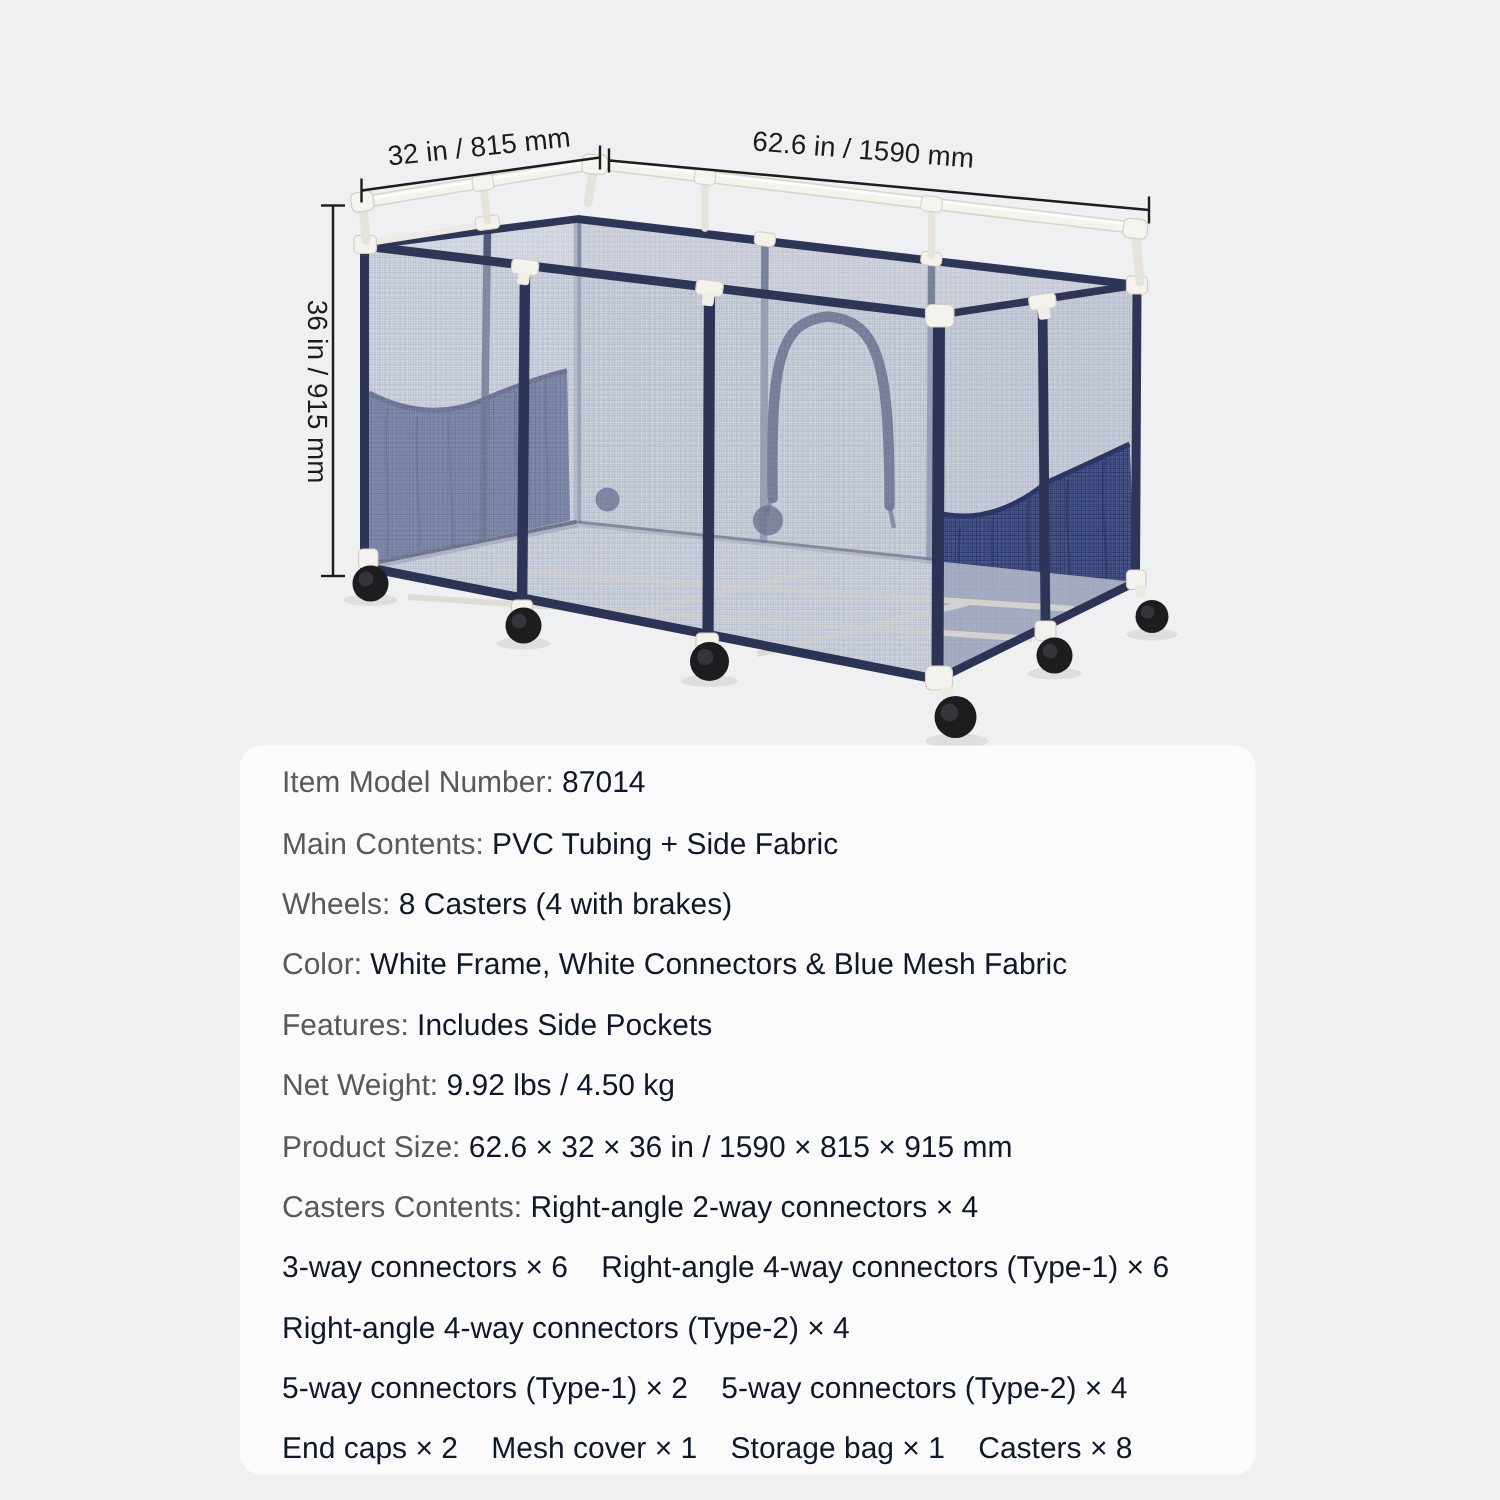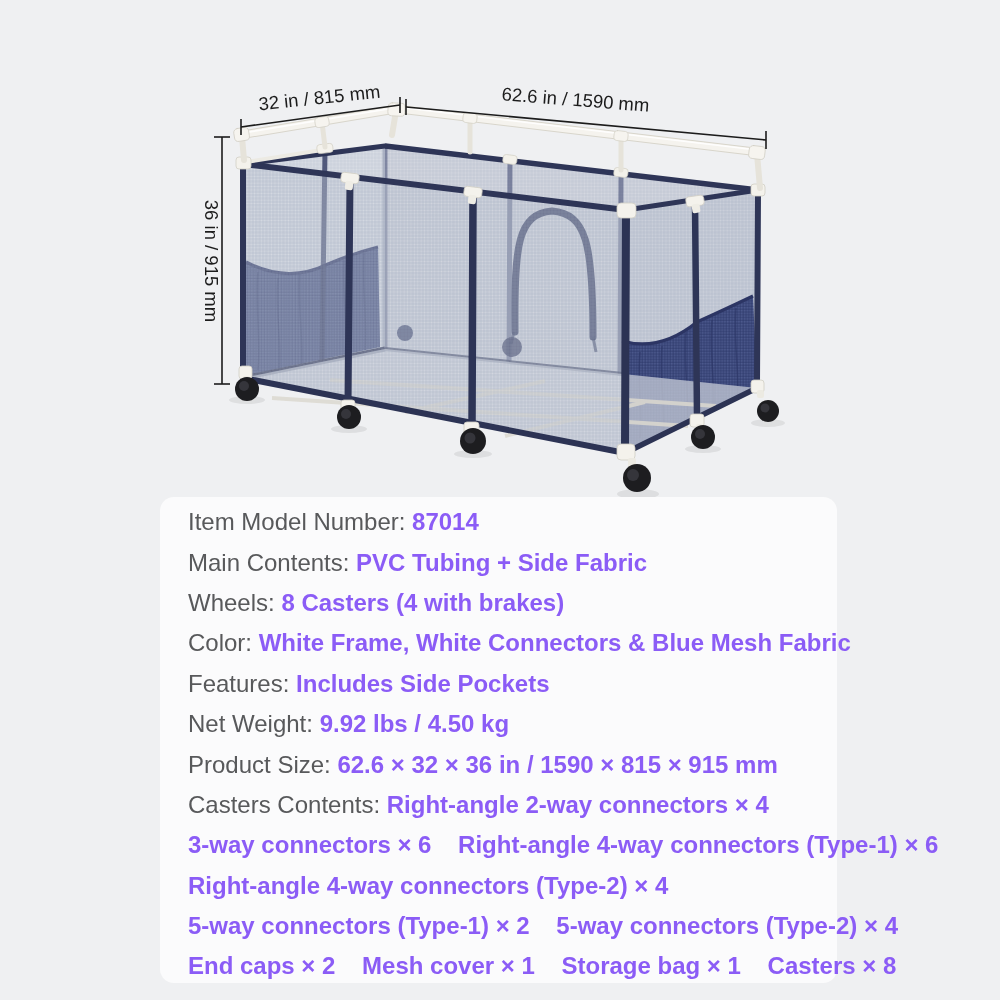--- a/index.html
+++ b/index.html
@@ -13,24 +13,24 @@
     font-family:"Liberation Sans",sans-serif;
     font-size:18.5px;fill:#1c1c1c;
   }
   .spec-panel{
     position:absolute;left:160px;top:497px;width:677px;height:486px;
     background:#fbfbfc;border-radius:14px;
     padding:5px 0 0 28px;box-sizing:border-box;
   }
   .spec-row{
     height:40.4px;display:flex;align-items:center;
-    font-size:24px;line-height:1;
+    font-size:20px;line-height:1;
   }
   .spec-label{color:#58595b;font-weight:400;white-space:pre;}
-  .spec-value{color:#8b5cf6;font-weight:700;white-space:pre;}
+  .spec-value{color:#0f172a;font-weight:400;white-space:pre;}
 </style>
 </head>
 <body>
 
 <div class="canvas">
 
   <svg class="illustration" width="1000" height="1000" viewBox="0 0 1000 1000" xmlns="http://www.w3.org/2000/svg">
     <defs>
       <pattern id="meshP" width="3.4" height="3.4" patternUnits="userSpaceOnUse">
         <path d="M0 0H3.4 M0 1.7H3.4 M0 0V3.4 M1.7 0V3.4" stroke="#99a1b8" stroke-width="0.45" fill="none"></path>

